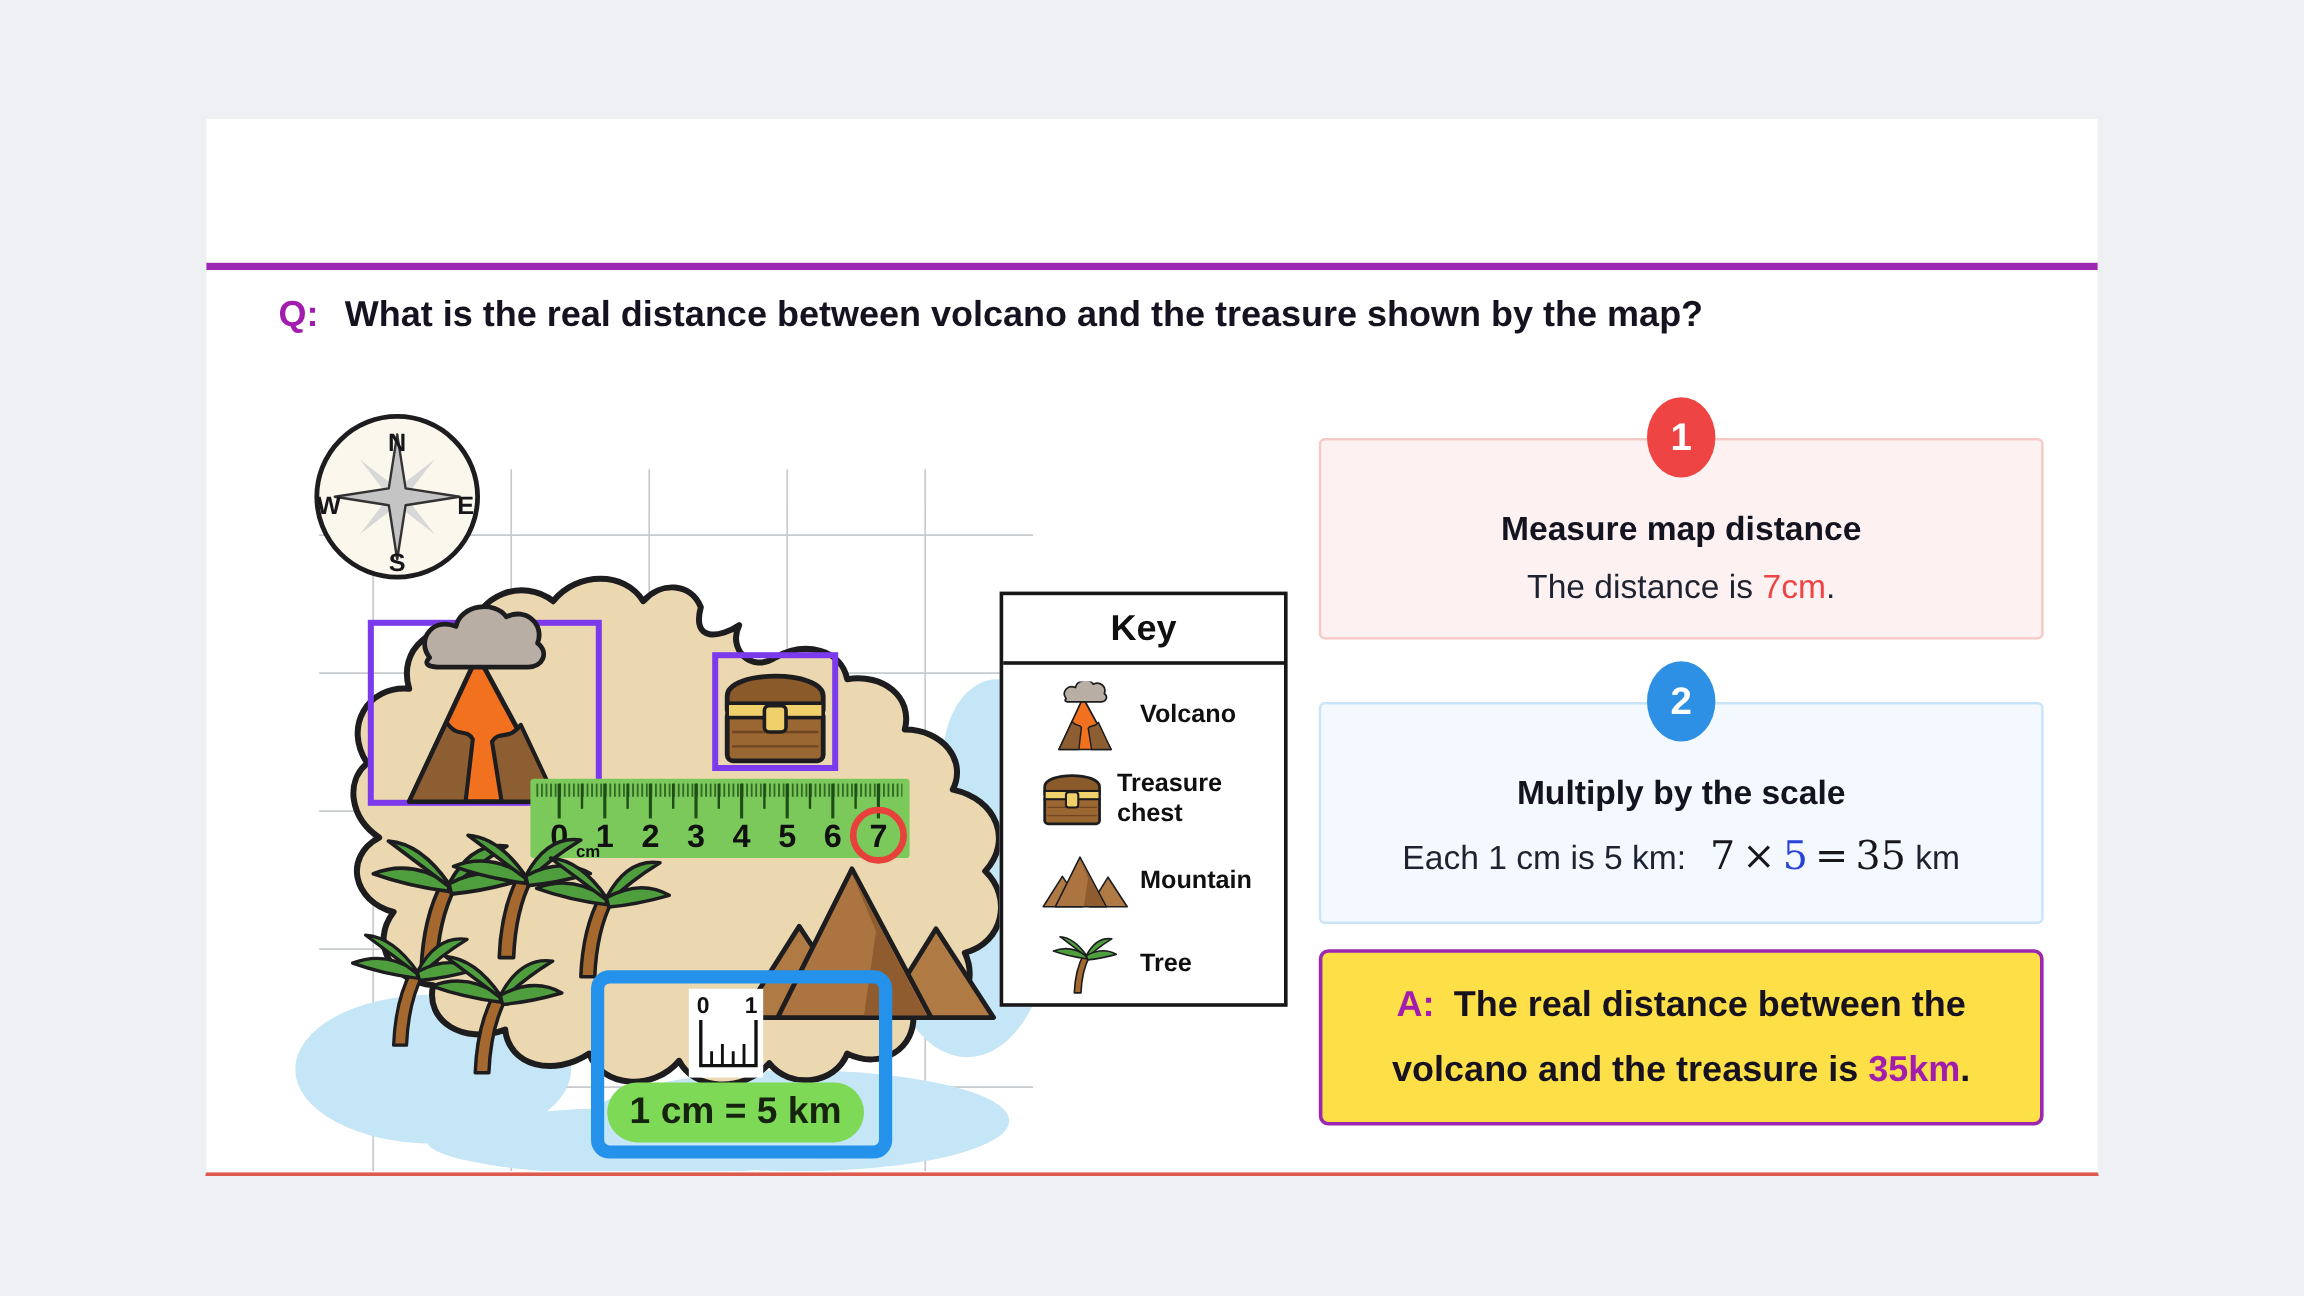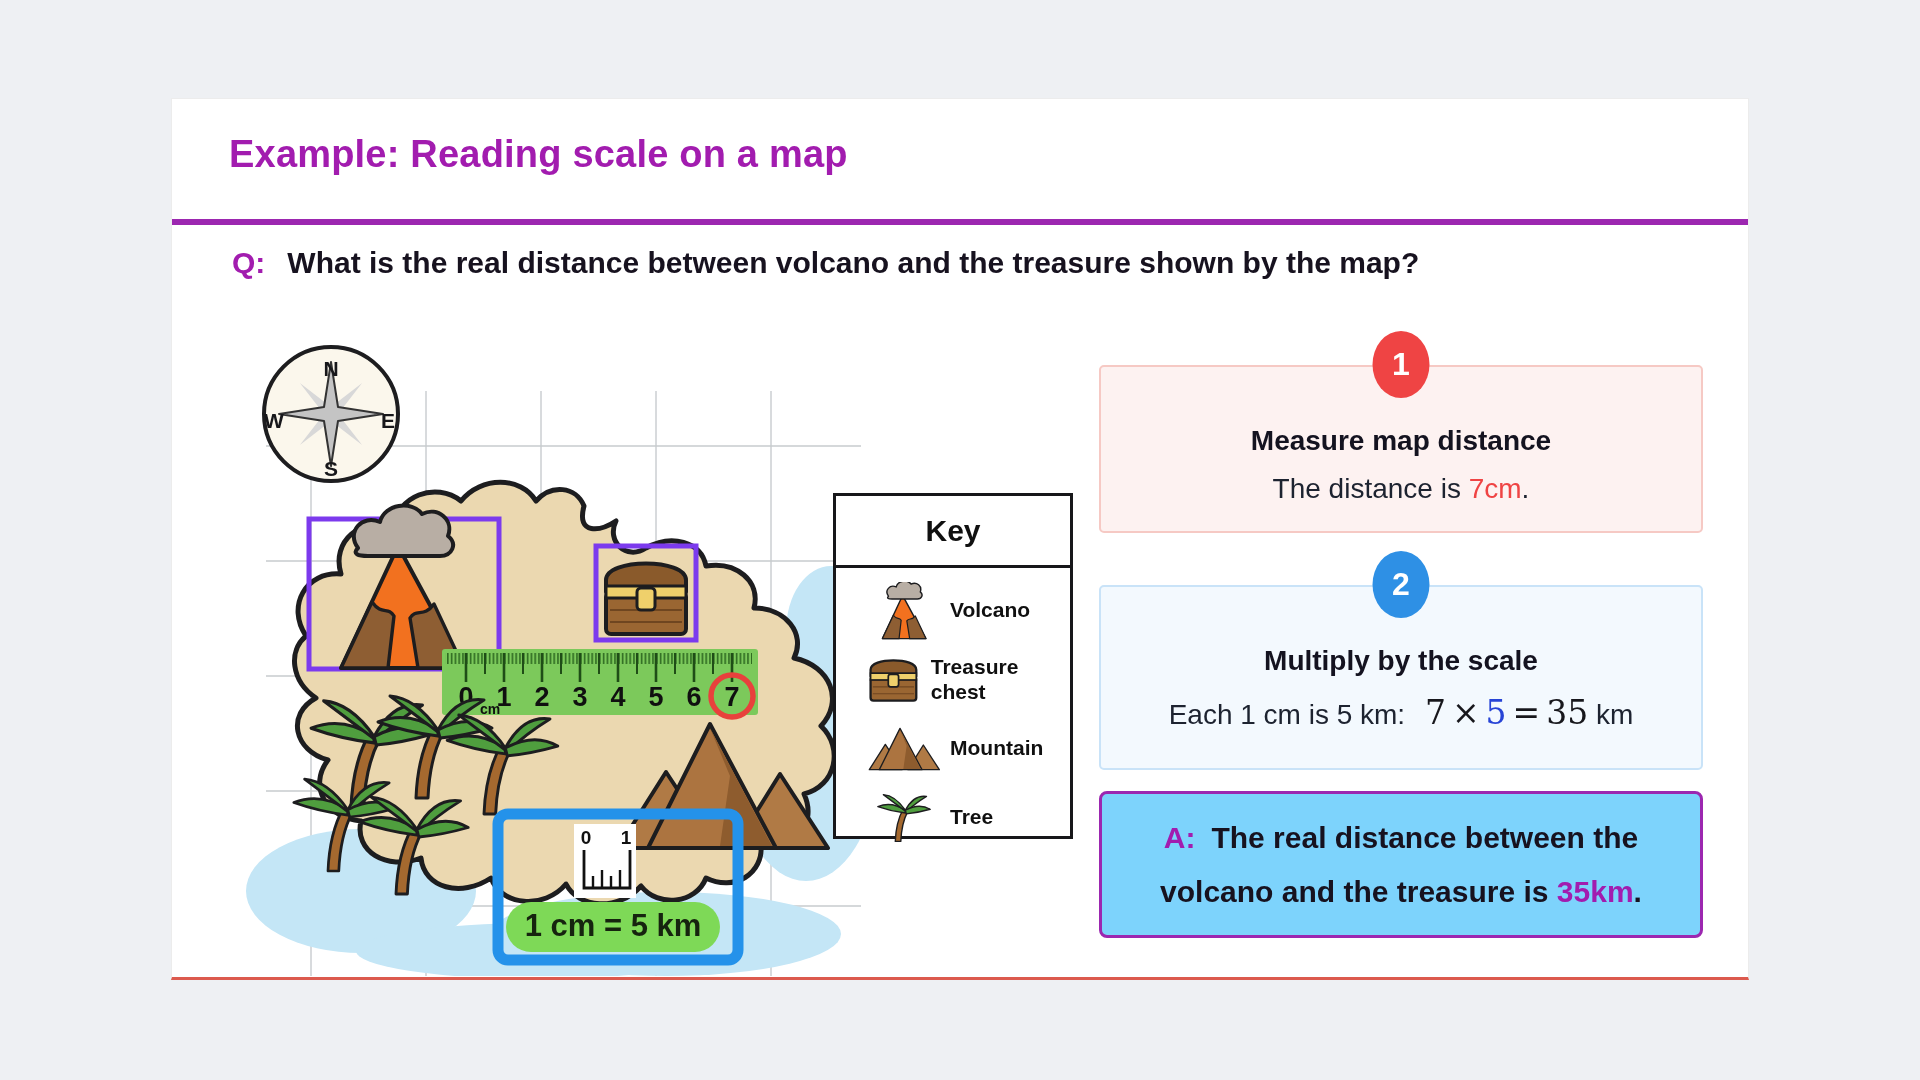--- a/index.html
+++ b/index.html
@@ -31,21 +31,21 @@
   .q-prefix { color:#A21CAF; margin-right:22px; }
 
   .map { position:absolute; left:74px; top:237px; width:615px; height:640px; }
   .map text { font-family:"Liberation Sans", sans-serif; }
 
   .key {
     position:absolute; left:661px; top:394px; width:240px; height:346px;
     background:#fff; border:3px solid #17171a;
   }
   .key-header {
-    height:72px; border-bottom:3px solid #17171a;
+    height:58px; border-bottom:3px solid #17171a;
     display:flex; align-items:center; justify-content:center;
     font-size:30px; font-weight:800; color:#101010;
   }
   .key-rows { padding:8px 22px; display:flex; flex-direction:column; }
   .key-row { display:flex; align-items:center; height:69px; }
   .key-icon { width:92px; display:flex; justify-content:center; align-items:center; }
   .key-label { font-size:21px; font-weight:700; color:#101010; line-height:1.15; max-width:130px; }
 
   .step-card {
     position:absolute; left:927px; width:604px;
@@ -64,34 +64,33 @@
   .badge-blue { background:#2E90E5; }
   .step-title { font-size:28px; font-weight:800; color:#141320;text-align:right; }
   .step-text { font-size:28px; font-weight:400; color:#1d2330; }
   .red-text { color:#EF4444; font-weight:400; }
   .math { font-family:"DejaVu Serif", serif; font-size:33px; color:#17171c;margin-left:12px; }
   .math .op { padding:0 6px; }
   .blue-text { color:#2744D6; }
 
   .answer {
     position:absolute; left:927px; top:692px; width:604px; height:147px;
-    background:#7dd3fc; border:3px solid #9C27B0; border-radius:8px;
+    background:#fde047; border:3px solid #9C27B0; border-radius:8px;
     display:flex; align-items:center; justify-content:center;
     text-align:center; padding:0 47px;
   }
   .answer p { font-size:30px; font-weight:800; color:#17121f; line-height:1.8; }
   .purple-text { color:#A21CAF; }
   .answer .purple-prefix { margin-right:16px; }
 </style>
 </head>
 <body>
 
 <div class="card">
 
-  <h1 class="title">Example: Reading scale on a map</h1>
   <div class="divider"></div>
 
   <div class="question">
     <span class="q-prefix">Q:</span><span>What is the real distance between volcano and the treasure shown by the map?</span>
   </div>
 
   <svg class="map" viewBox="0 0 615 640">
     <defs>
       <pattern id="mm" x="220" y="317" width="3.8" height="11" patternUnits="userSpaceOnUse">
         <rect width="1.6" height="11" fill="#2F6B22"></rect>

